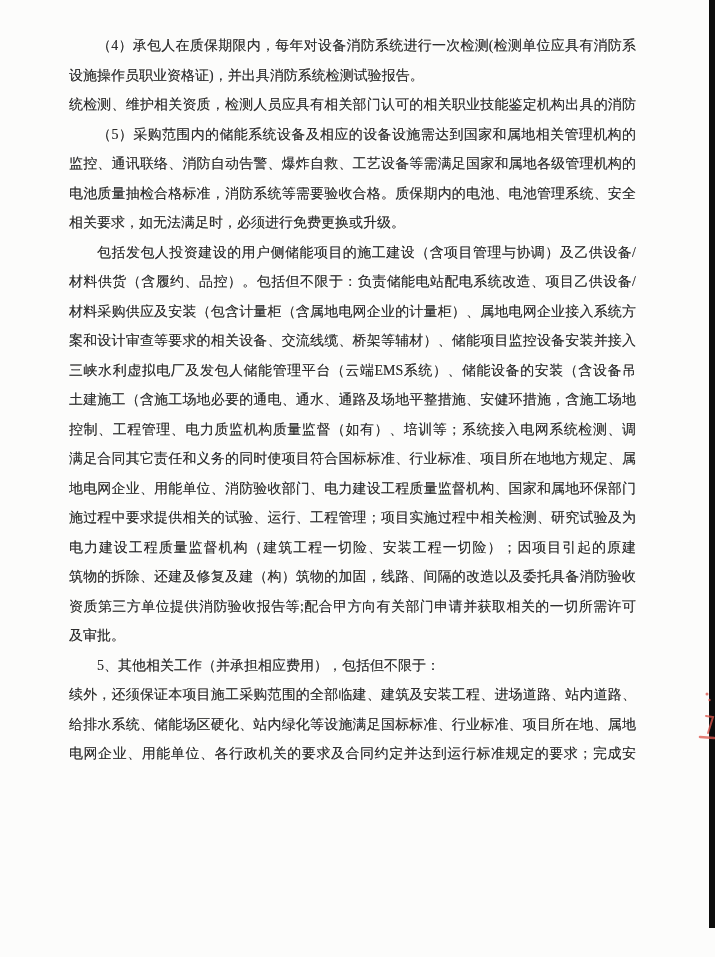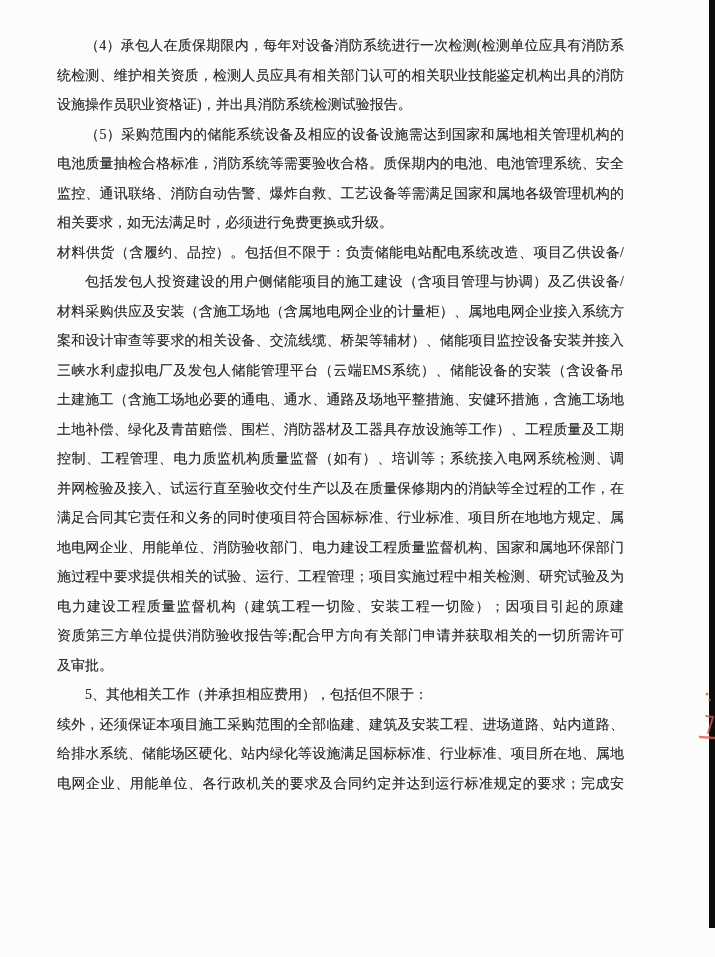--- a/index.html
+++ b/index.html
@@ -13,21 +13,21 @@
     width:715px;height:957px;
     background:var(--page-bg);
     font-family:"Liberation Serif","DejaVu Serif",serif;
     overflow:hidden;
   }
   .page{
     position:absolute;left:0;top:0;width:715px;height:957px;
     background:var(--page-bg);
   }
   .textblock{
-    position:absolute;left:57px;top:31px;width:567px;
+    position:absolute;left:69px;top:31px;width:567px;
     font-size:14px;line-height:29.5px;color:var(--text);
     text-shadow:0 0 0.5px rgba(40,40,40,.55);
   }
   .ln{
     height:29.5px;overflow:hidden;
     text-align:justify;
     text-align-last:justify;
   }
   .ln.end{text-align-last:left;}
   .ln.indent{text-indent:2em;}
@@ -42,39 +42,38 @@
   .red-marks .stroke{stroke:var(--red-ink);fill:none;stroke-linecap:round;}
   .red-marks .fillred{fill:var(--red-ink);}
 </style>
 </head>
 <body>
 
 <div class="page">
 
   <div class="textblock">
     <div class="ln indent">（4）承包人在质保期限内，每年对设备消防系统进行一次检测(检测单位应具有消防系</div>
+    <div class="ln end">设施操作员职业资格证)，并出具消防系统检测试验报告。</div>
     <div class="ln">统检测、维护相关资质，检测人员应具有相关部门认可的相关职业技能鉴定机构出具的消防</div>
-    <div class="ln end">设施操作员职业资格证)，并出具消防系统检测试验报告。</div>
     <div class="ln indent">（5）采购范围内的储能系统设备及相应的设备设施需达到国家和属地相关管理机构的</div>
+    <div class="ln">监控、通讯联络、消防自动告警、爆炸自救、工艺设备等需满足国家和属地各级管理机构的</div>
     <div class="ln">电池质量抽检合格标准，消防系统等需要验收合格。质保期内的电池、电池管理系统、安全</div>
-    <div class="ln">监控、通讯联络、消防自动告警、爆炸自救、工艺设备等需满足国家和属地各级管理机构的</div>
     <div class="ln end">相关要求，如无法满足时，必须进行免费更换或升级。</div>
+    <div class="ln indent">包括发包人投资建设的用户侧储能项目的施工建设（含项目管理与协调）及乙供设备/</div>
     <div class="ln">材料供货（含履约、品控）。包括但不限于：负责储能电站配电系统改造、项目乙供设备/</div>
-    <div class="ln indent">包括发包人投资建设的用户侧储能项目的施工建设（含项目管理与协调）及乙供设备/</div>
-    <div class="ln">材料采购供应及安装（含施工场地（含属地电网企业的计量柜）、属地电网企业接入系统方</div>
+    <div class="ln">材料采购供应及安装（包含计量柜（含属地电网企业的计量柜）、属地电网企业接入系统方</div>
     <div class="ln">案和设计审查等要求的相关设备、交流线缆、桥架等辅材）、储能项目监控设备安装并接入</div>
     <div class="ln">三峡水利虚拟电厂及发包人储能管理平台（云端EMS系统）、储能设备的安装（含设备吊装）、</div>
     <div class="ln">土建施工（含施工场地必要的通电、通水、通路及场地平整措施、安健环措施，含施工场地</div>
-    <div class="ln">土地补偿、绿化及青苗赔偿、围栏、消防器材及工器具存放设施等工作）、工程质量及工期</div>
     <div class="ln">控制、工程管理、电力质监机构质量监督（如有）、培训等；系统接入电网系统检测、调试、</div>
-    <div class="ln">并网检验及接入、试运行直至验收交付生产以及在质量保修期内的消缺等全过程的工作，在</div>
     <div class="ln">满足合同其它责任和义务的同时使项目符合国标标准、行业标准、项目所在地地方规定、属</div>
     <div class="ln">地电网企业、用能单位、消防验收部门、电力建设工程质量监督机构、国家和属地环保部门</div>
     <div class="ln">施过程中要求提供相关的试验、运行、工程管理；项目实施过程中相关检测、研究试验及为</div>
     <div class="ln">电力建设工程质量监督机构（建筑工程一切险、安装工程一切险）；因项目引起的原建（构）</div>
+    <div class="ln">筑物的拆除、还建及修复及建（构）筑物的加固，线路、间隔的改造以及委托具备消防验收</div>
     <div class="ln">资质第三方单位提供消防验收报告等;配合甲方向有关部门申请并获取相关的一切所需许可</div>
     <div class="ln end">及审批。</div>
     <div class="ln indent end">5、其他相关工作（并承担相应费用），包括但不限于：</div>
     <div class="ln">续外，还须保证本项目施工采购范围的全部临建、建筑及安装工程、进场道路、站内道路、</div>
     <div class="ln">给排水系统、储能场区硬化、站内绿化等设施满足国标标准、行业标准、项目所在地、属地</div>
     <div class="ln">电网企业、用能单位、各行政机关的要求及合同约定并达到运行标准规定的要求；完成安全、</div>
   </div>
 
   <div class="edge-bar"></div>
 

